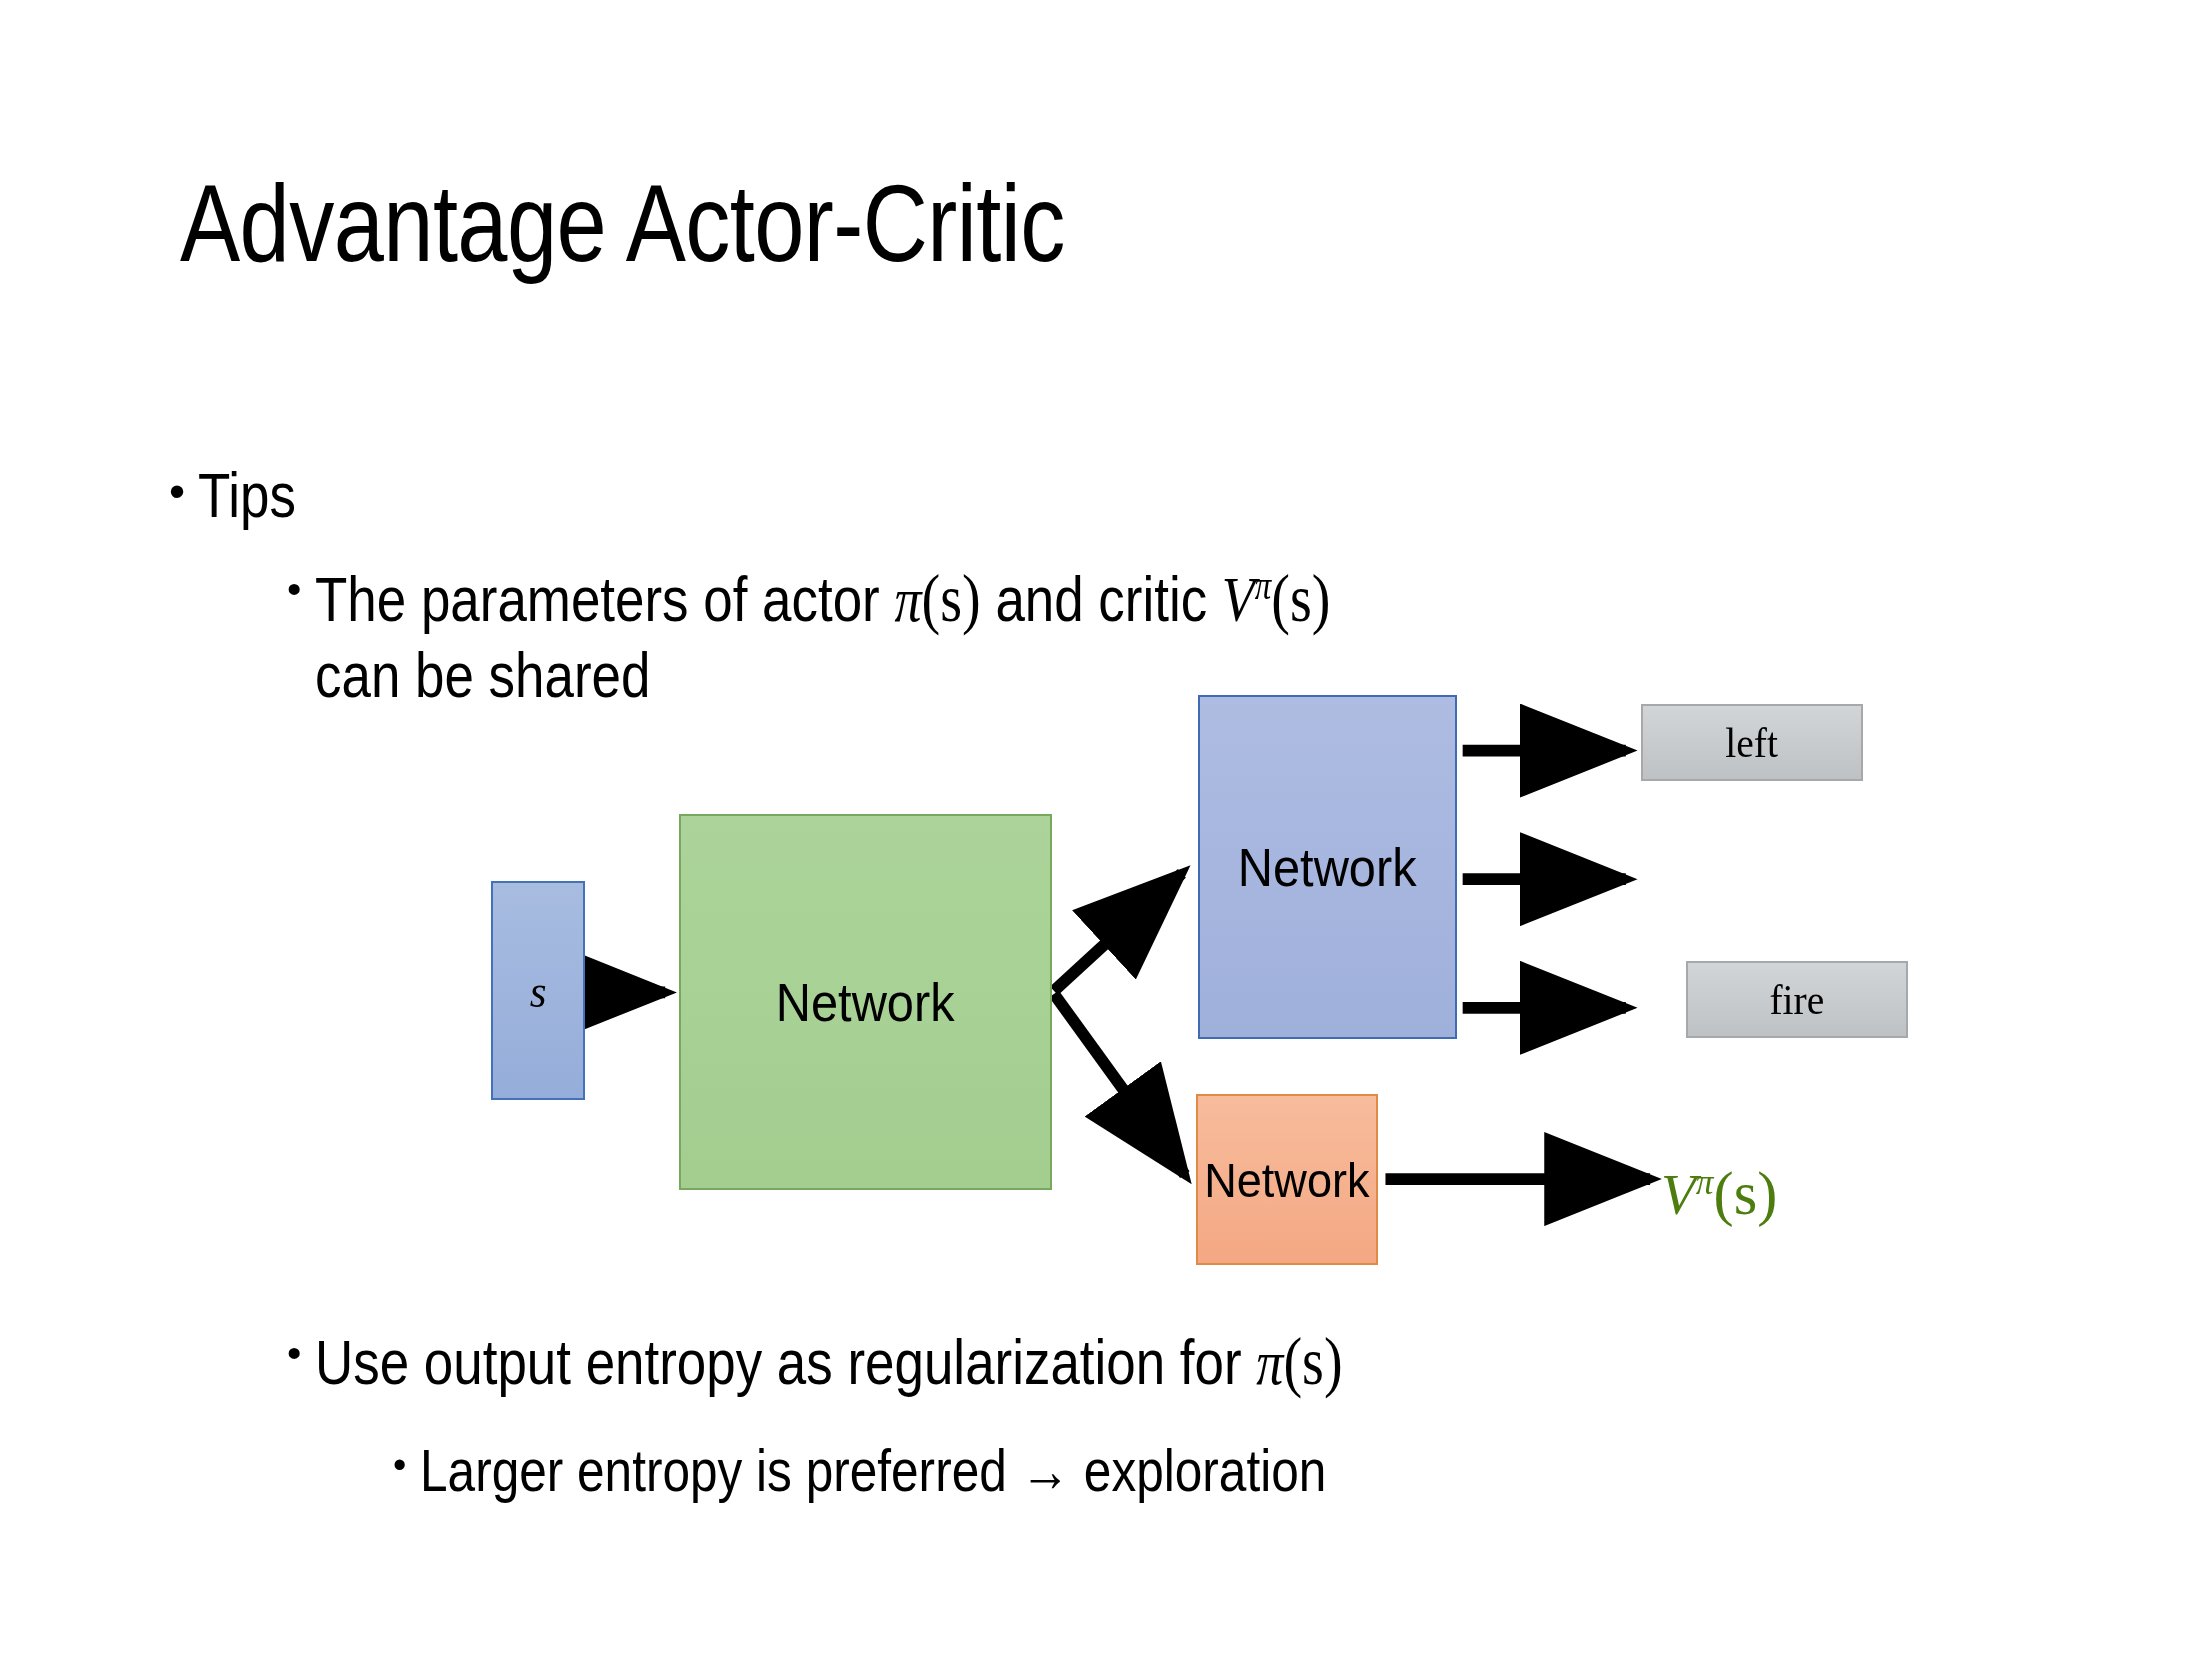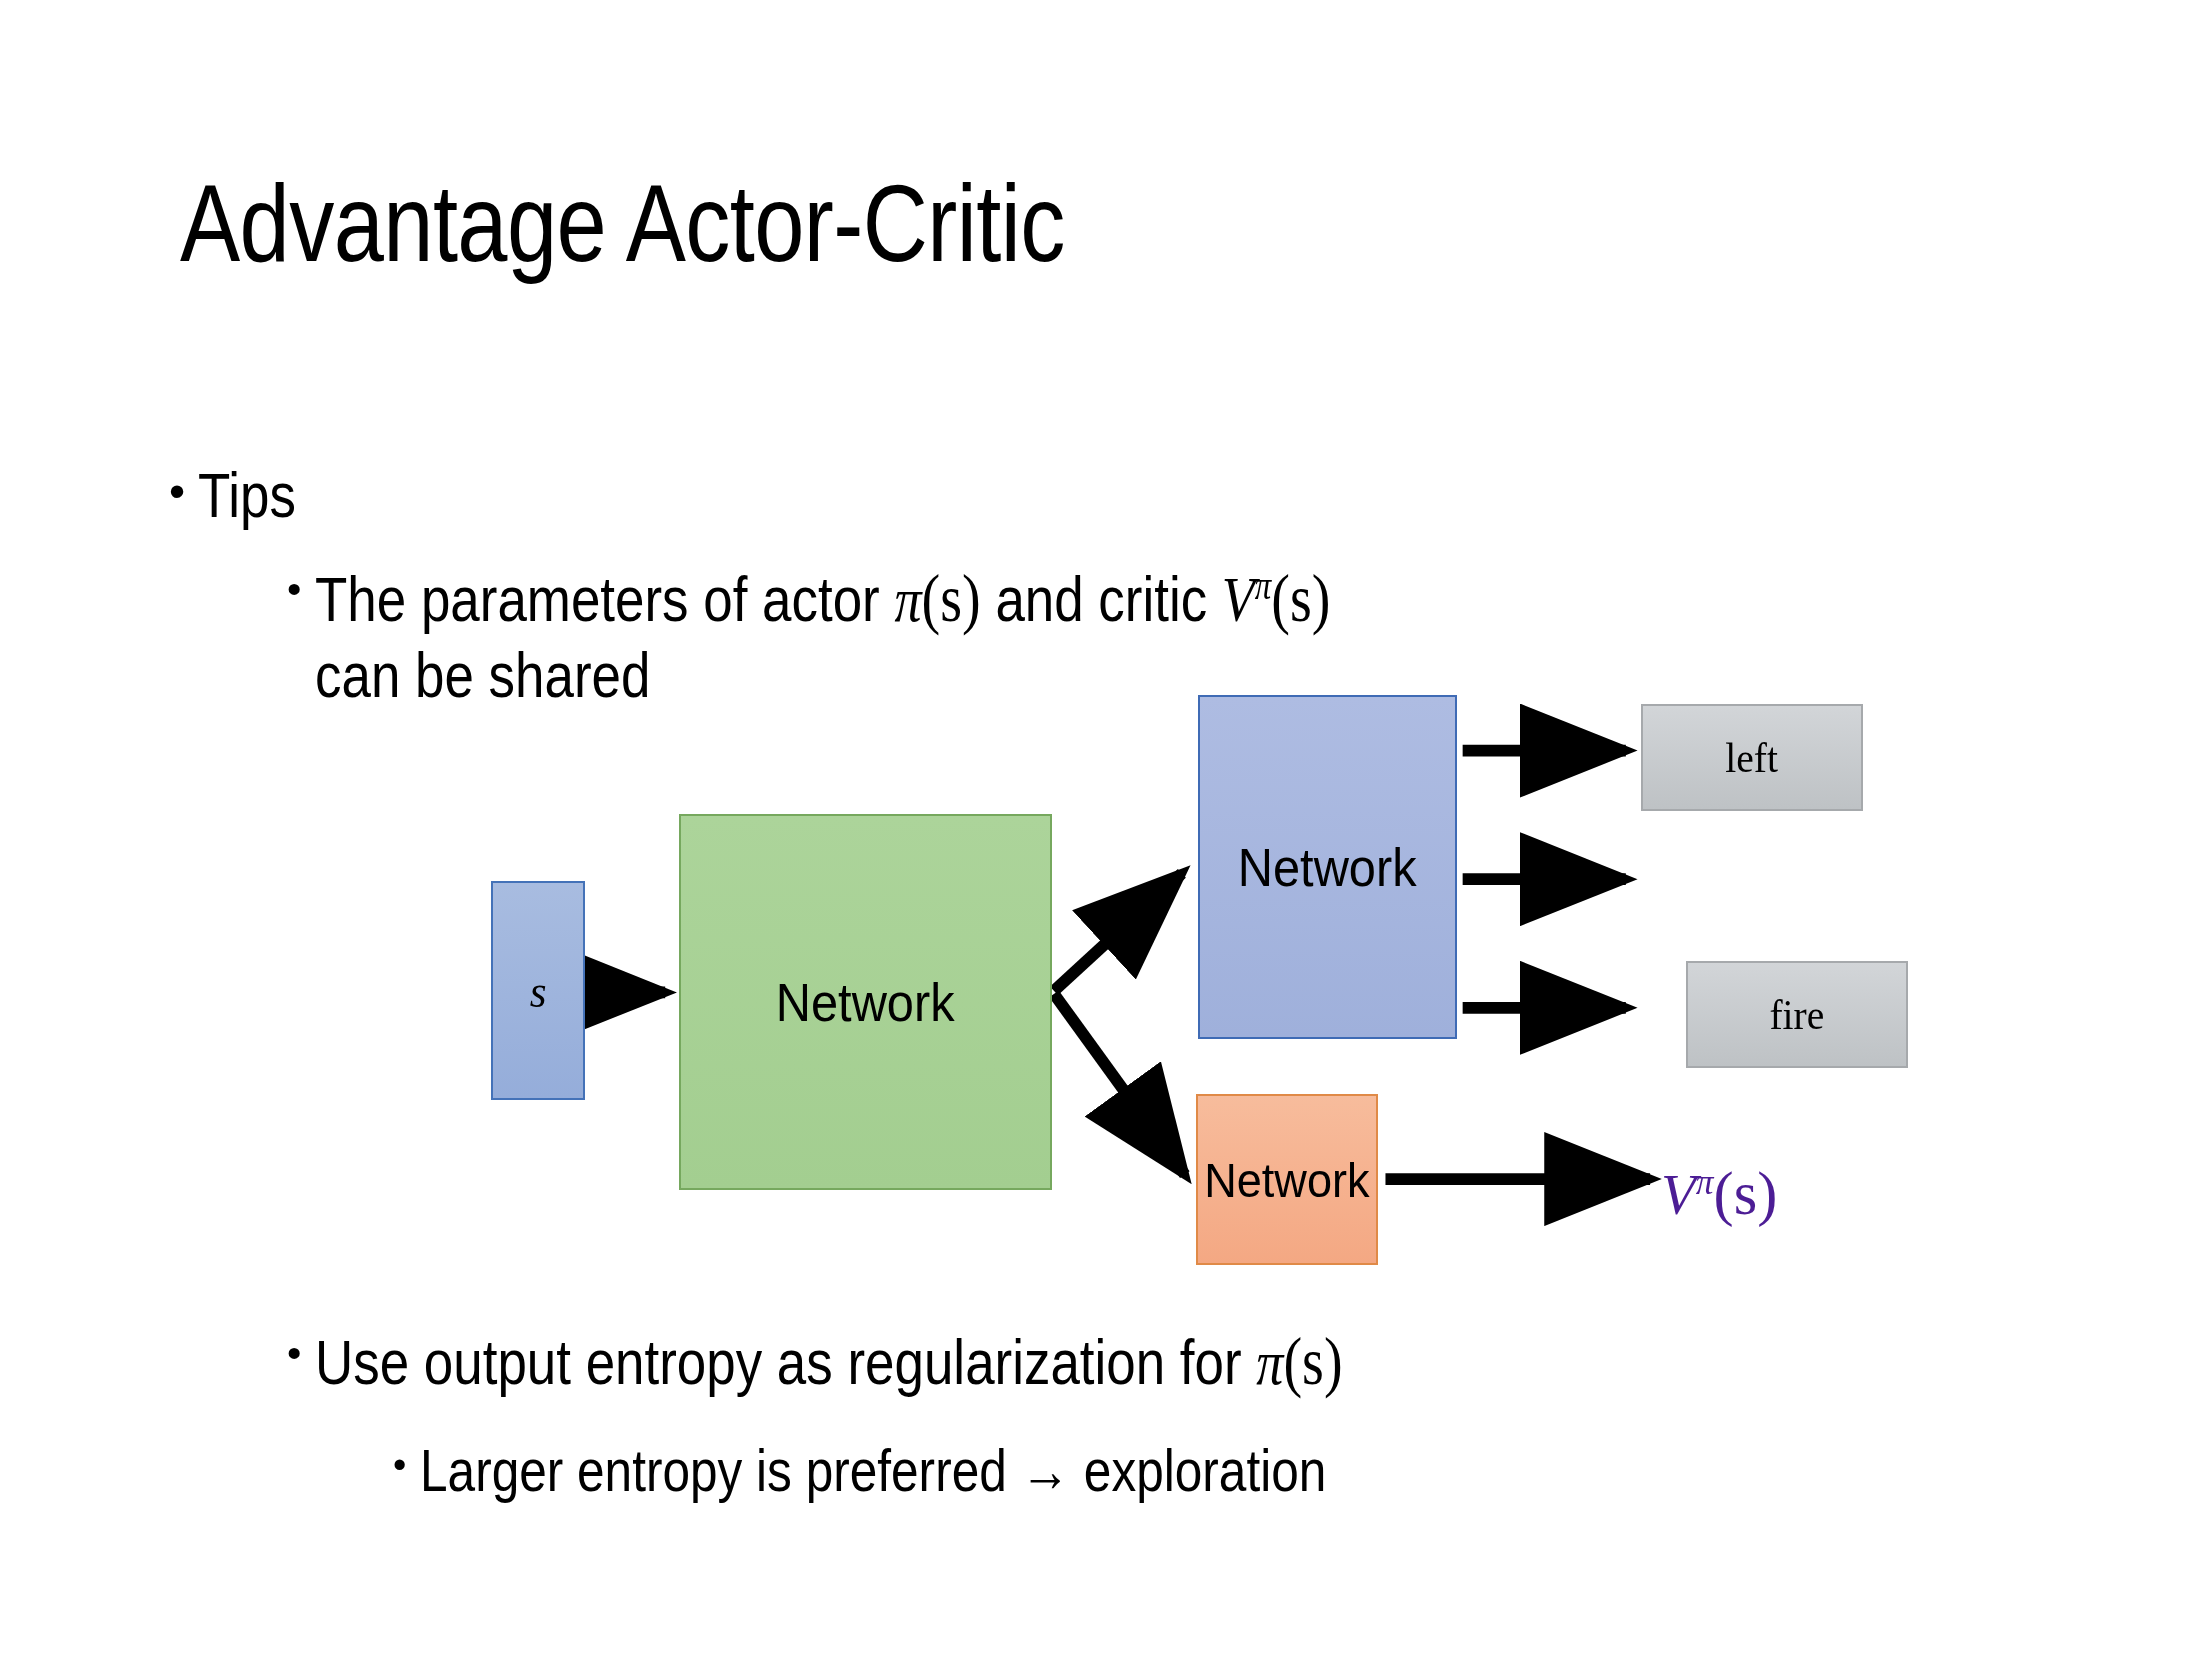--- a/index.html
+++ b/index.html
@@ -147,39 +147,39 @@
     border: 2.2px solid #3F6BB5;
     font-size: 53px;
   }
   #box-net-critic {
     left: 1196px; top: 1094px; width: 182px; height: 171px;
     background: linear-gradient(to bottom, #F7BC9C 0%, #F4A883 100%);
     border: 2.2px solid #E08A47;
     font-size: 49px;
   }
   .out-box {
-    width: 222px; height: 107px;
+    width: 222px; height: 77px;
     background: linear-gradient(to bottom, #D2D5D8 0%, #BEC2C5 100%);
     border: 2.2px solid #A6A9AC;
     font-family: "Liberation Serif", serif;
     font-size: 43px;
   }
   #box-left  { left: 1641px; top: 704px; }
   #box-right { left: 1641px; top: 833px; }
   #box-fire  { left: 1641px; top: 961px; margin-left: 45px; }
 
   
   #vpi-label {
     position: absolute;
     left: 1661px; top: 1159px;
     font-family: "Liberation Serif", serif;
     font-style: italic;
     font-size: 57px;
     white-space: nowrap;
-    color: #4c1d95;
+    color: #4d7c0f;
   }
 </style>
 </head>
 <body>
 
 <div id="slide">
 
   <div id="title">Advantage Actor-Critic</div>
 
   <div class="bullet-row" id="bullet-tips">

